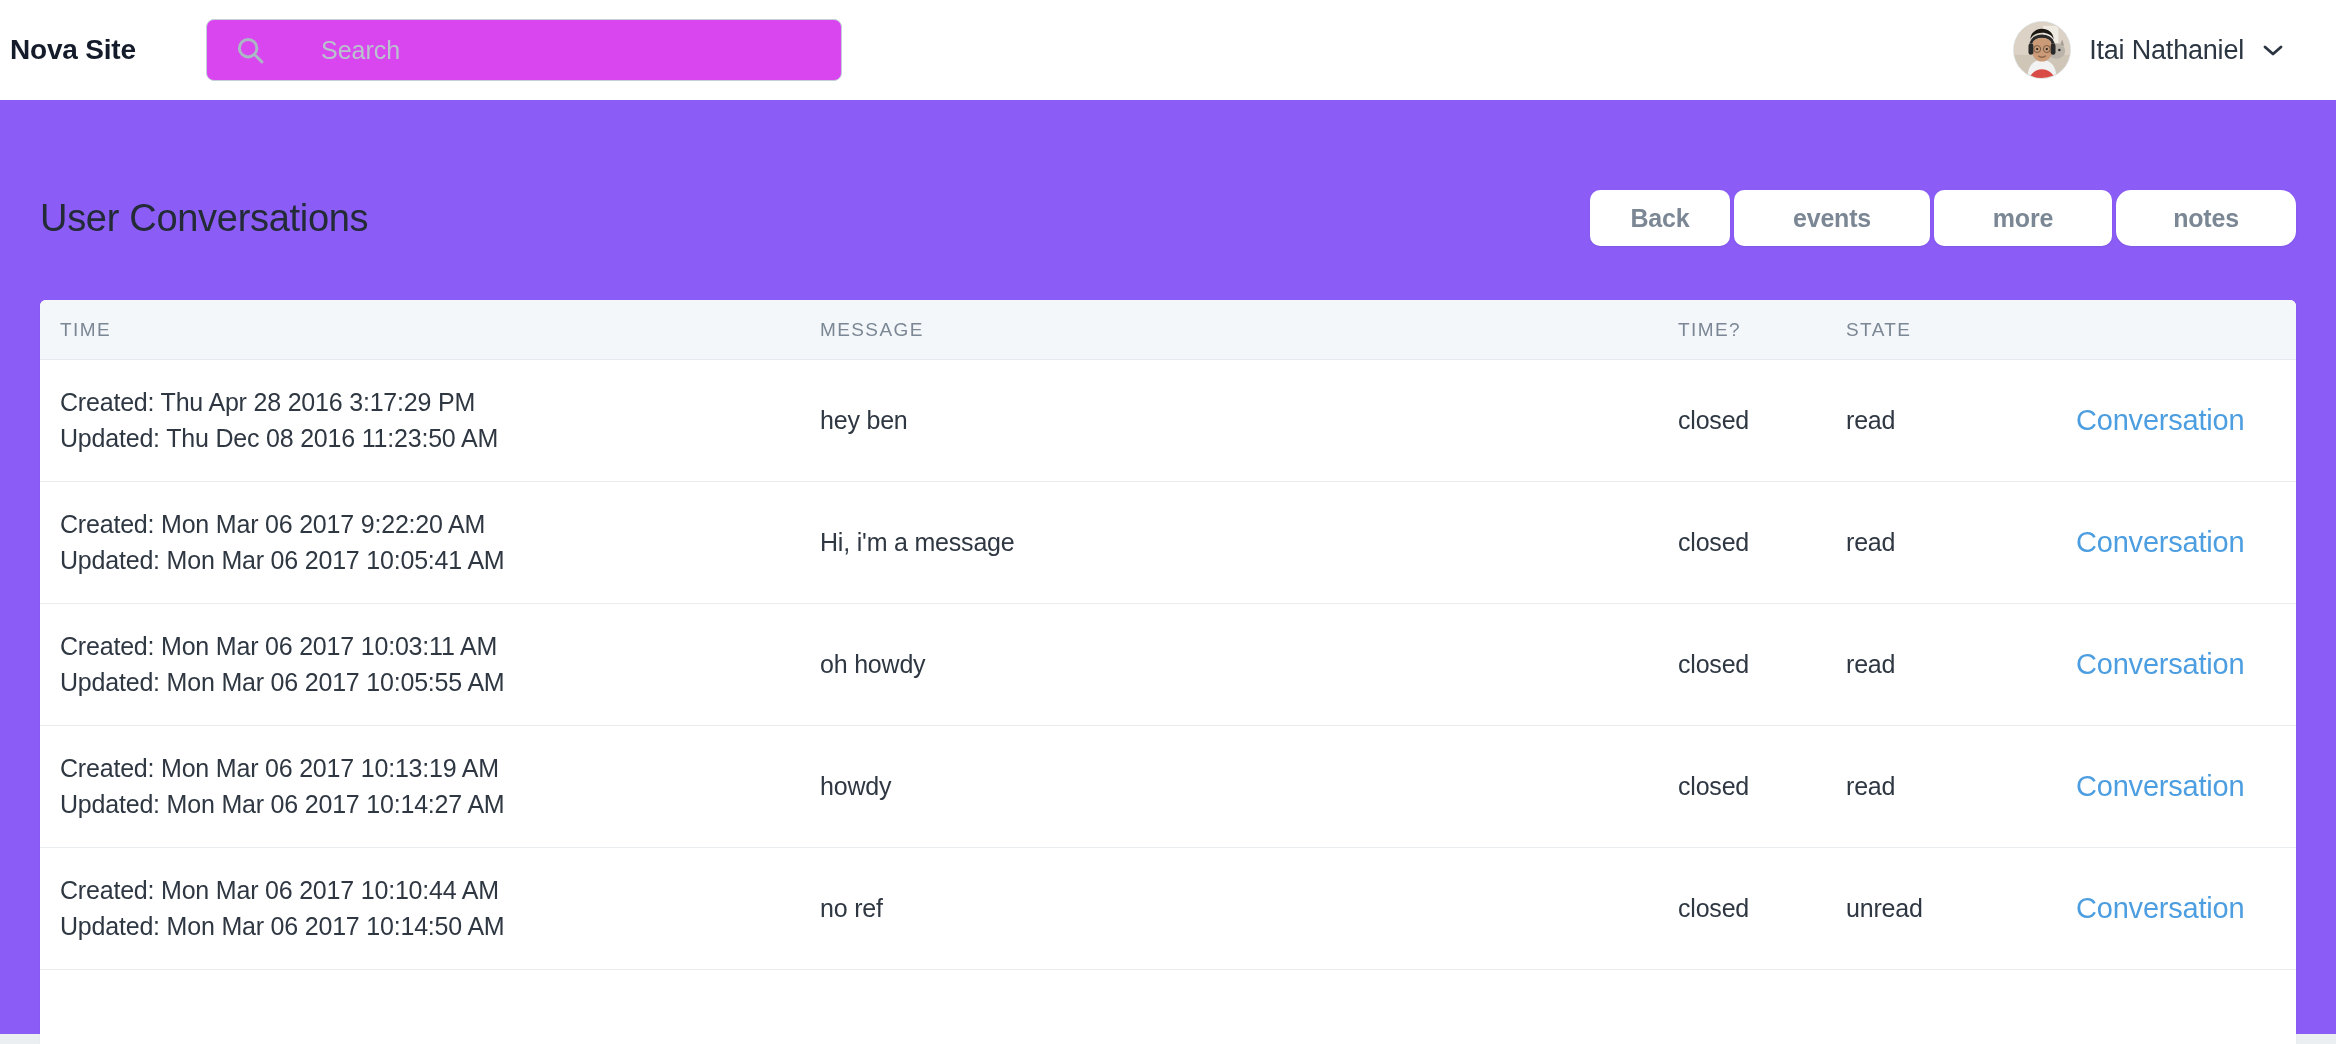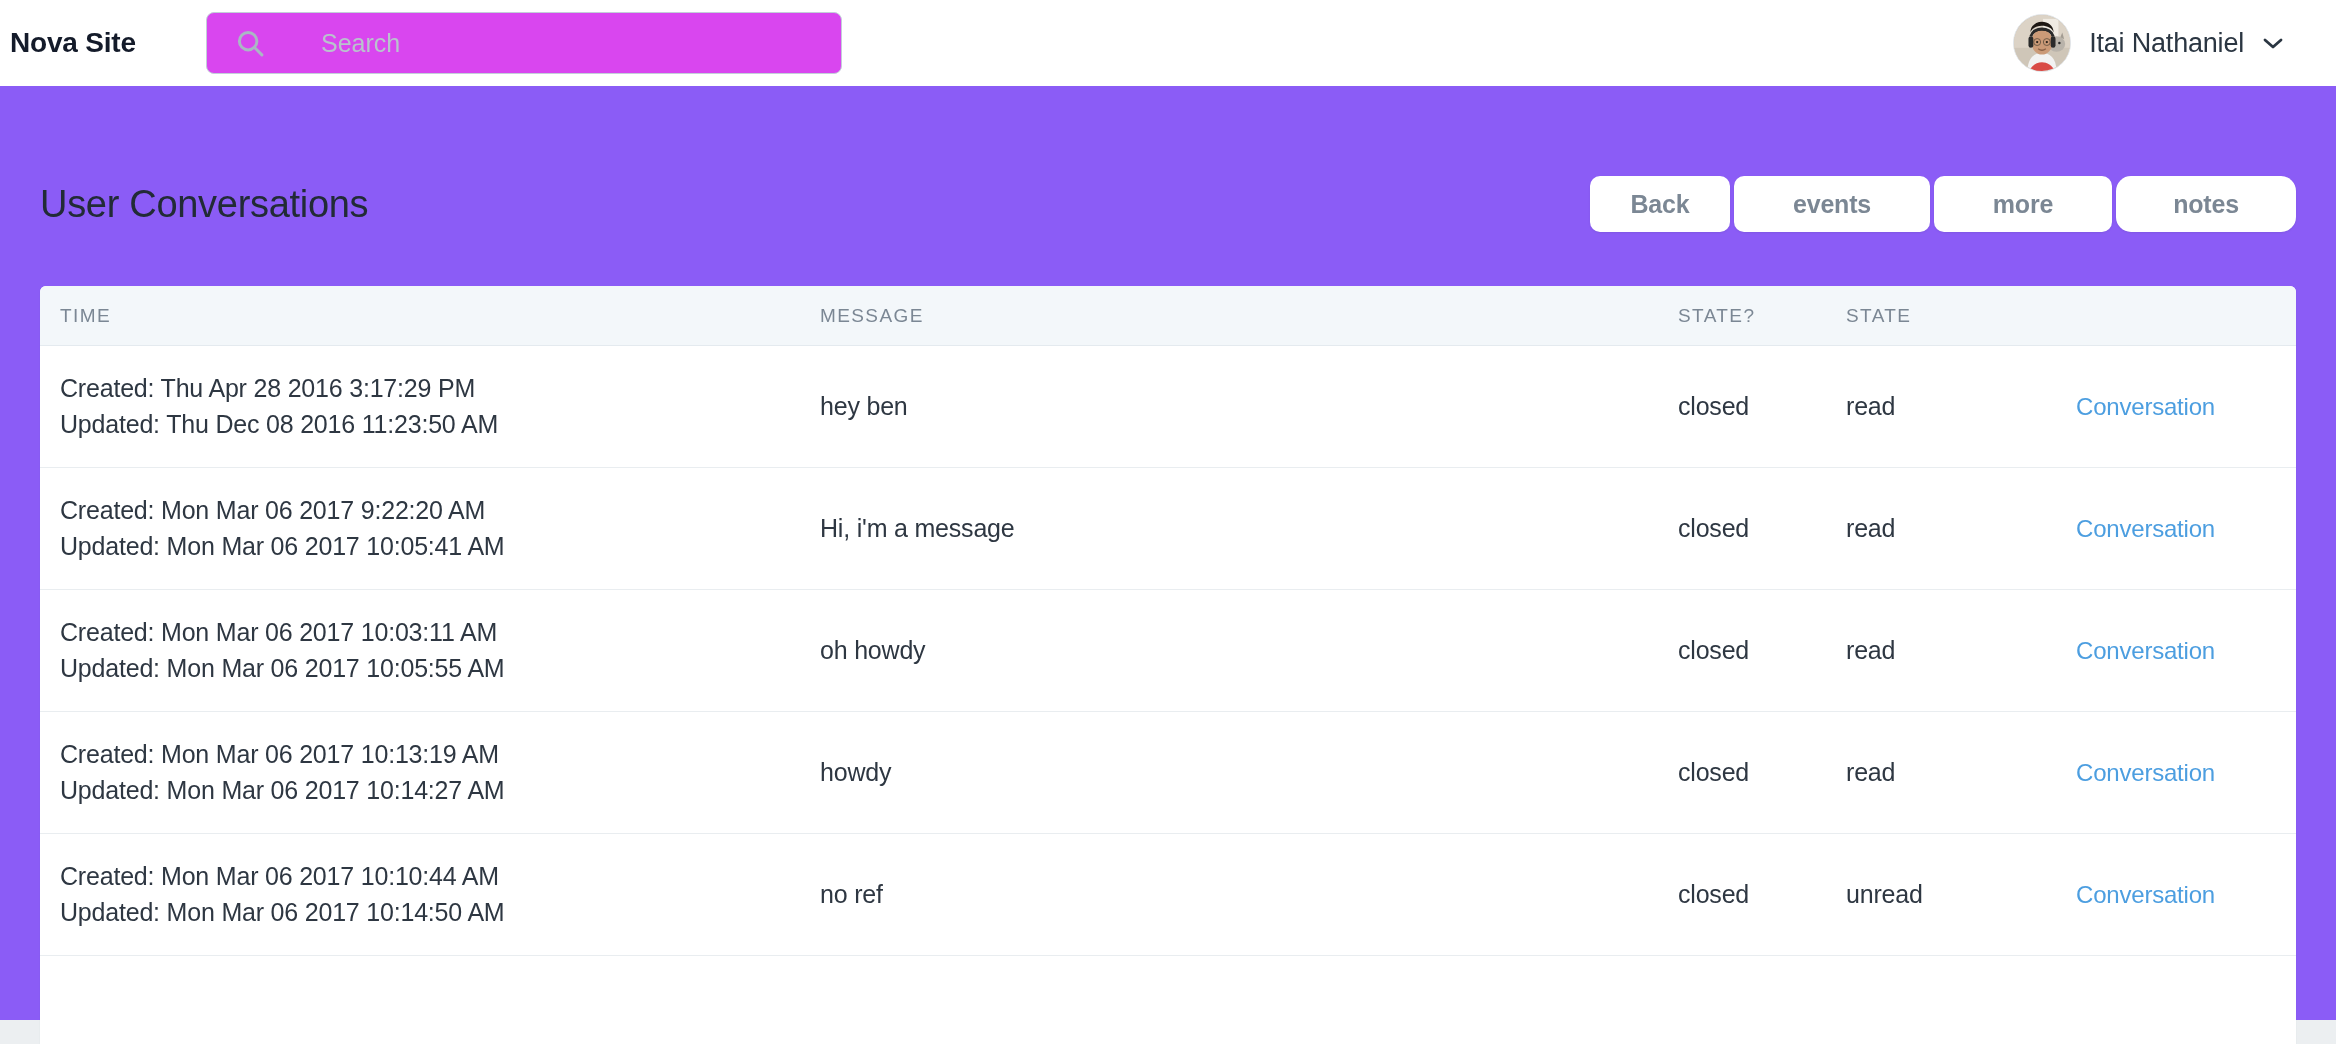--- a/index.html
+++ b/index.html
@@ -7,21 +7,21 @@
     width: 2336px;
     height: 1044px;
     overflow: hidden;
     background: #eceff1;
     font-family: "Liberation Sans", sans-serif;
     -webkit-font-smoothing: antialiased;
   }
 
   
   .topbar {
-    height: 86px;
+    height: 100px;
     background: #ffffff;
     display: flex;
     align-items: center;
     padding: 0 52px 0 0;
     position: relative;
   }
   .brand {
     font-size: 28px;
     font-weight: bold;
     color: #141b2a;
@@ -177,21 +177,21 @@
     line-height: 1.42;
     letter-spacing: -0.2px;
     white-space: nowrap;
   }
   .msg-text, .read-text, .state-text {
     font-size: 25px;
     color: #2e3742;
     letter-spacing: -0.2px;
   }
   .conv-link {
-    font-size: 24px;
+    font-size: 29px;
     color: #4c9ee0;
     text-decoration: none;
     cursor: pointer;
     letter-spacing: -0.2px;
   }
 </style>
 </head>
 <body>
 
 <div class="topbar">
@@ -258,21 +258,21 @@
       <button class="btn btn-more">more</button>
       <button class="btn btn-notes">notes</button>
     </div>
   </div>
 
   <div class="table">
 
     <div class="trow thead">
       <div class="cell c-time">TIME</div>
       <div class="cell c-message">MESSAGE</div>
-      <div class="cell c-read">STATE?</div>
+      <div class="cell c-read">TIME?</div>
       <div class="cell c-state">STATE</div>
       <div class="cell c-link"></div>
     </div>
 
     <div class="trow tbody-row">
       <div class="cell c-time">
         <div class="time-line">Created: Thu Apr 28 2016 3:17:29 PM</div>
         <div class="time-line">Updated: Thu Dec 08 2016 11:23:50 AM</div>
       </div>
       <div class="cell c-message msg-text">hey ben</div>

